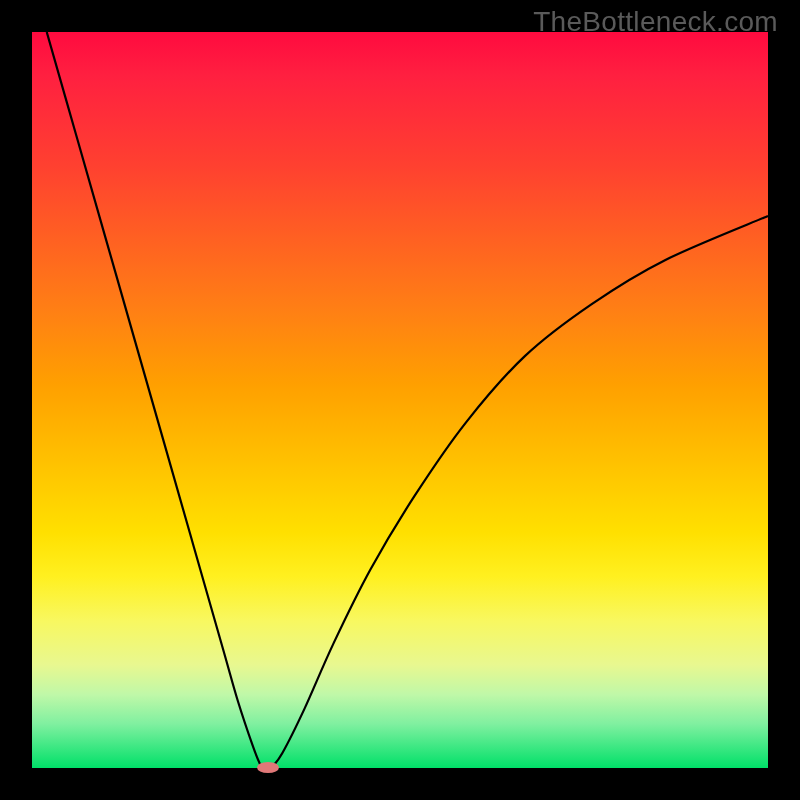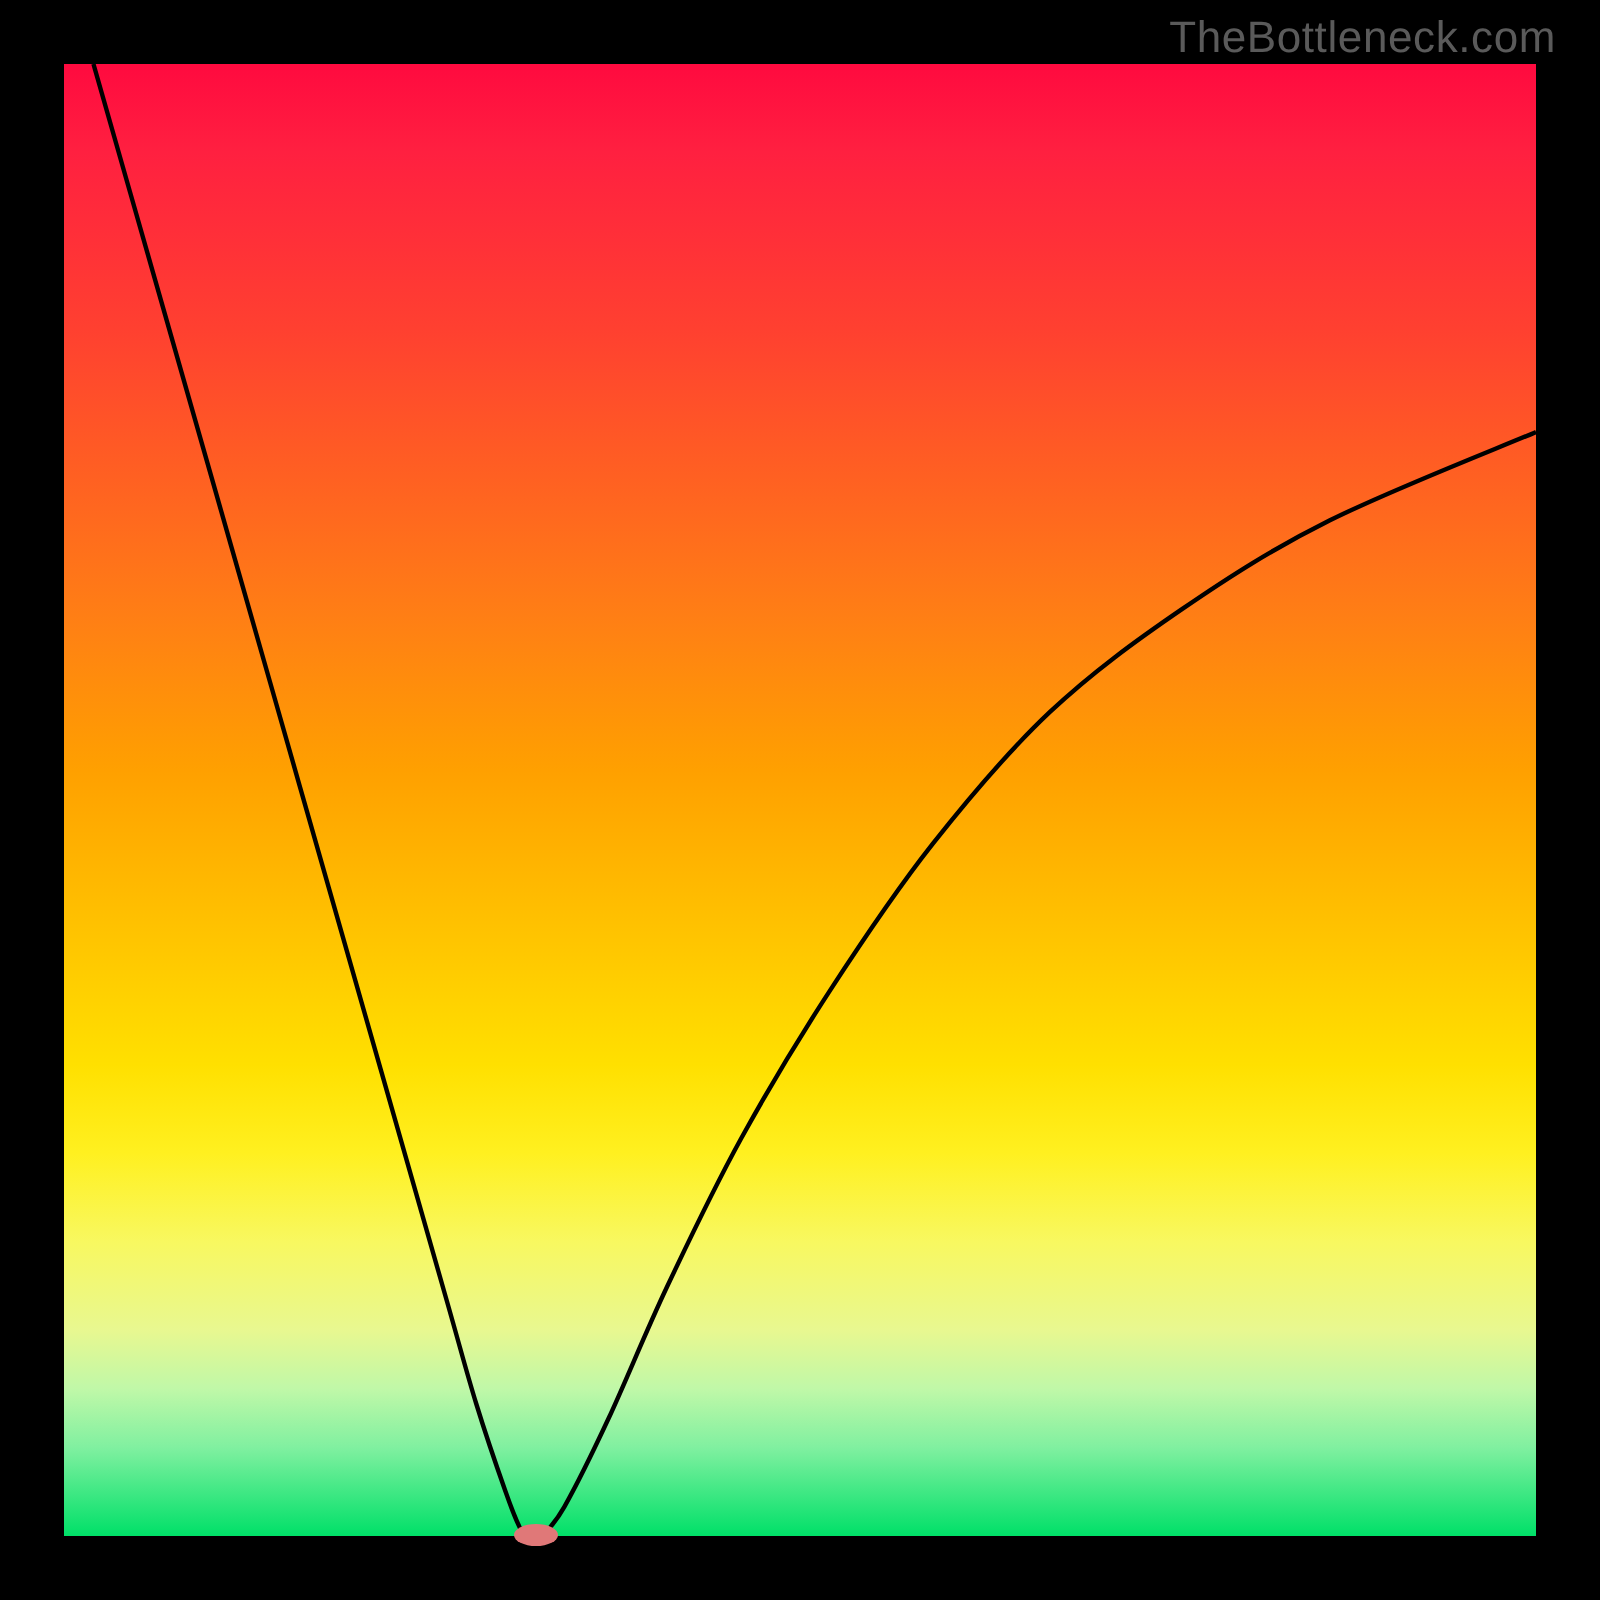--- a/index.html
+++ b/index.html
@@ -1,17 +1,17 @@
 <!DOCTYPE html>
 <html><head>
 <meta charset="utf-8">
 <style>
   * { margin: 0; padding: 0; box-sizing: border-box; }
   body { width: 800px; height: 800px; background: #000; position: relative; font-family: Arial, sans-serif; }
-  .watermark { position: absolute; top: 6px; right: 22px; color: #5a5a5a; font-size: 22px; font-weight: 500; z-index: 10; letter-spacing: 0.3px; }
+  .watermark { position: absolute; top: 6px; right: 22px; color: #5a5a5a; font-size: 28px; font-weight: 500; z-index: 10; letter-spacing: 0.3px; }
   .chart-area { position: absolute; top: 32px; left: 32px; width: 736px; height: 736px; }
   .gradient-bg { position: absolute; inset: 0; background: linear-gradient(to bottom,
       #ff0a3f 0%,
       #ff2040 6%,
       #ff4030 18%,
       #ff6022 28%,
       #ff8014 38%,
       #ffa000 48%,
       #ffc000 58%,
       #ffe000 68%,

